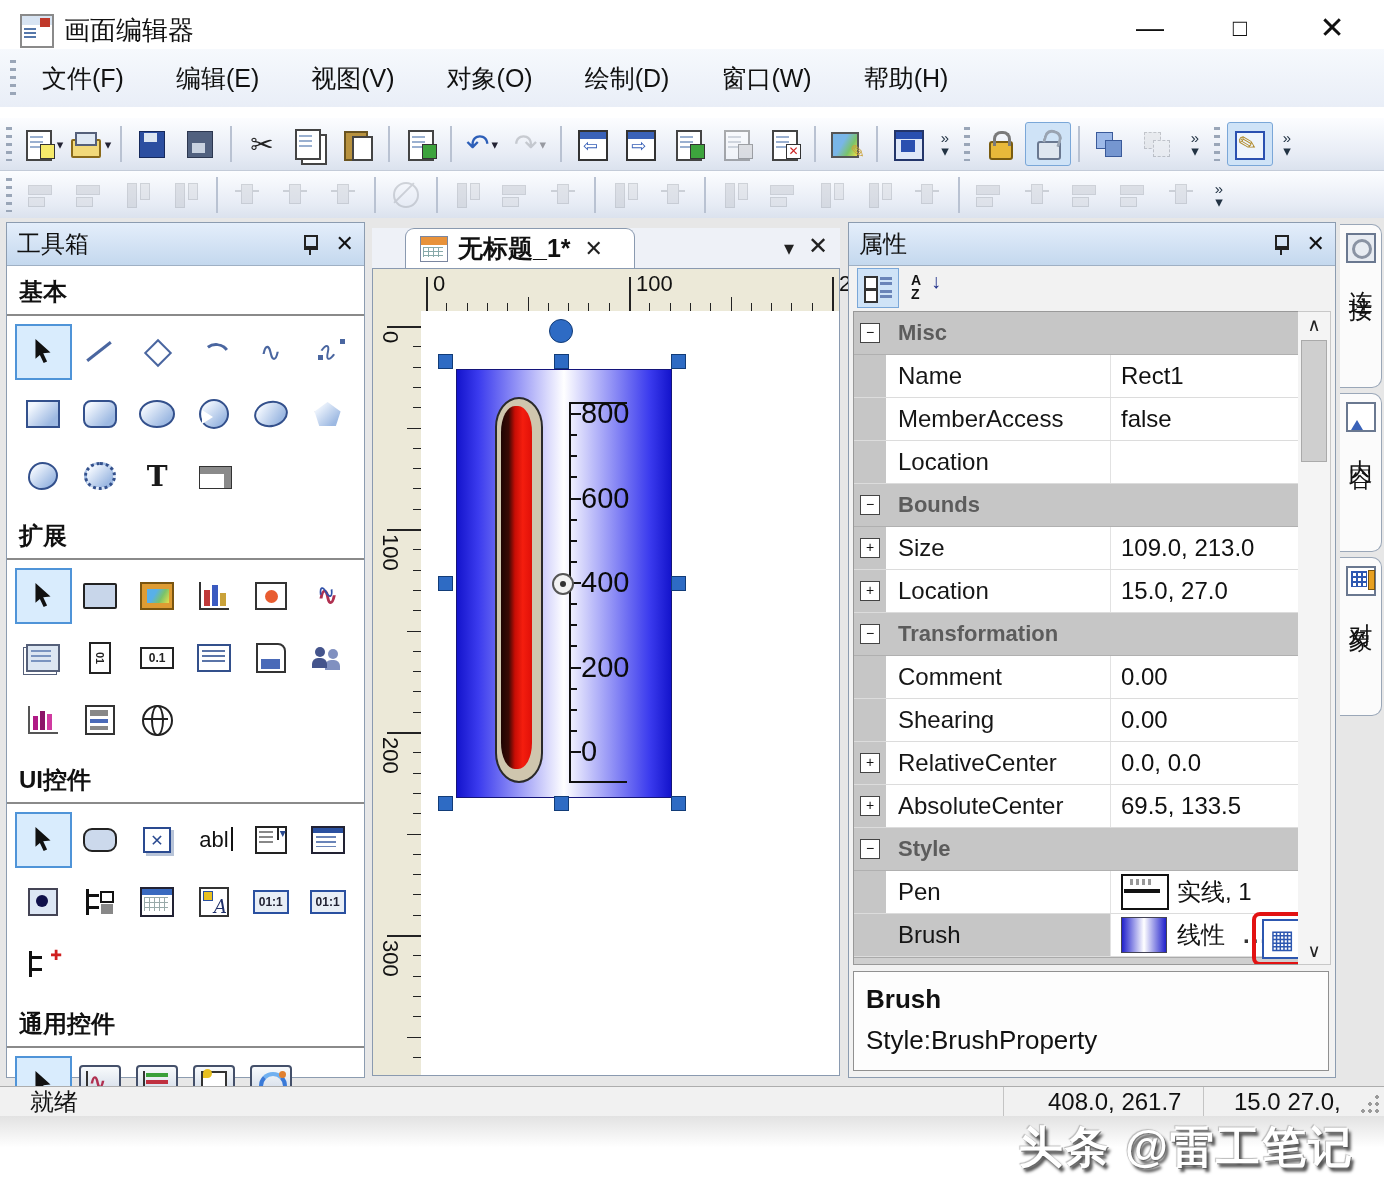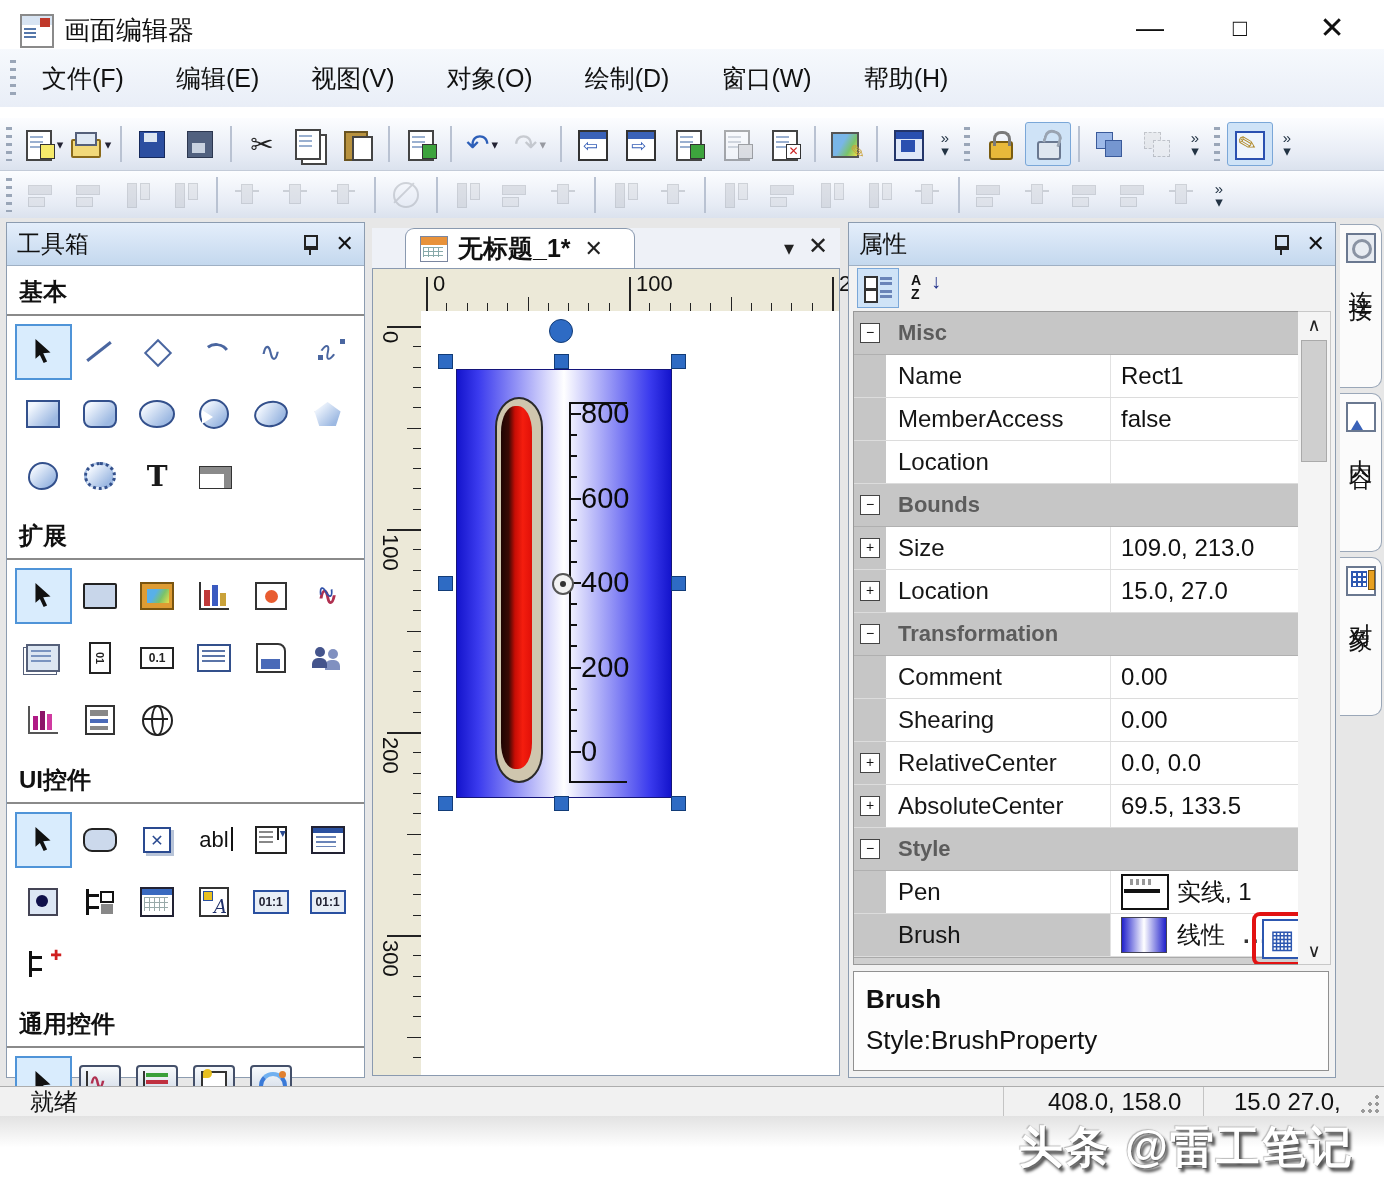--- a/index.html
+++ b/index.html
@@ -988,21 +988,21 @@
         </div>
         <div class="vtab" style="top: 333px; height: 159px;">
           <span class="sicon sicon-object"></span>
           <span class="vlbl">对象</span>
         </div>
       </div>
   </div>
 
   <div id="statusbar">
     <div class="st-seg" id="st-ready">就绪</div>
-    <div class="st-seg" id="st-mouse">408.0, 158.0</div>
+    <div class="st-seg" id="st-mouse">408.0, 261.7</div>
     <div class="st-seg" id="st-obj">15.0 27.0,</div>
     <div id="st-grip"></div>
   </div>
 
   <div id="footer">
     <div id="watermark">头条 @雷工笔记</div>
   </div>
 </div>
 
 </body></html>

